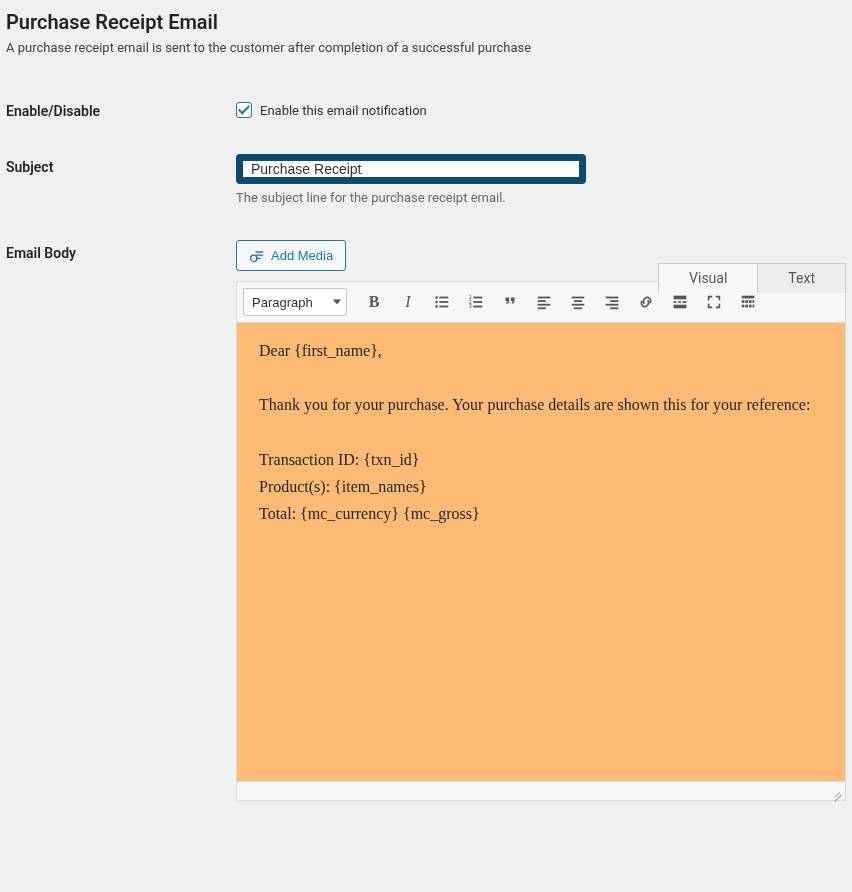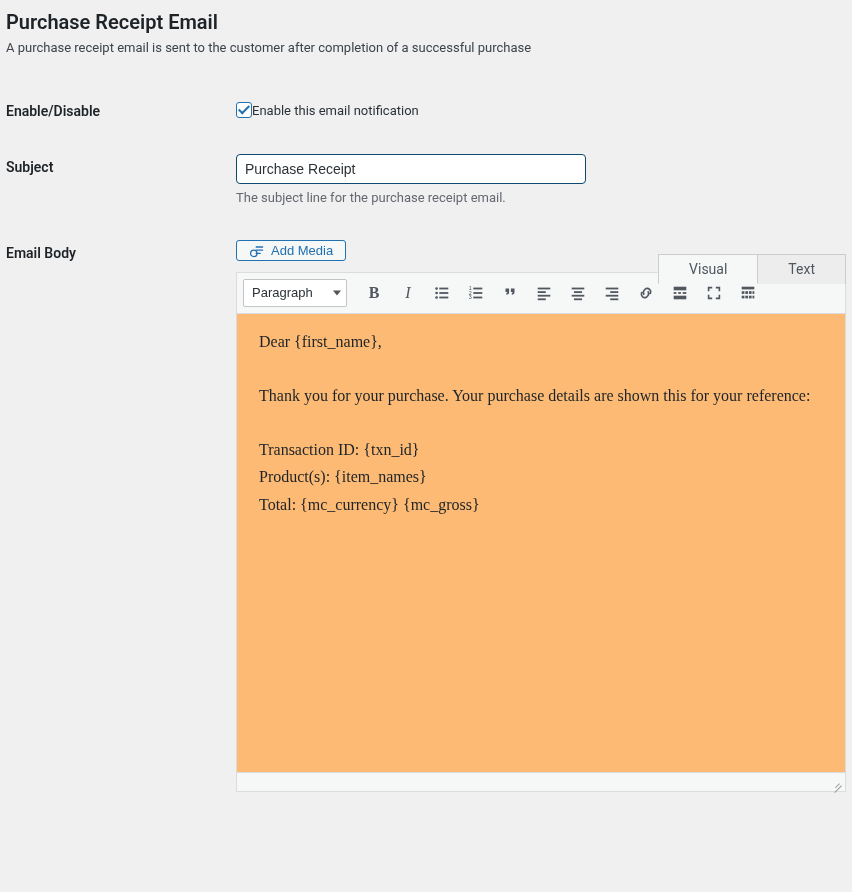--- a/index.html
+++ b/index.html
@@ -46,20 +46,21 @@
   }
   .desc {
     font-size: 13px;
     color: #646970;
     margin-top: 6px;
   }
   
   .cb-wrap {
     display: flex;
     align-items: center;
+    gap: 8px;
     padding-top: 4px;
   }
   input[type="checkbox"] {
     appearance: none;
     -webkit-appearance: none;
     width: 16px;
     height: 16px;
     border: 1px solid #2271b1;
     border-radius: 3px;
     background: #fff;
@@ -79,21 +80,21 @@
     transform: rotate(45deg);
   }
   .cb-label {
     font-size: 13px;
     color: #2c3338;
   }
   
   input[type="text"].subject {
     width: 350px;
     height: 30px;
-    border: 1px solid #0c4a6e;
+    border: 7px solid #0c4a6e;
     border-radius: 4px;
     padding: 0 8px;
     font-size: 14px;
     background: #fff;
     color: #2c3338;
     box-sizing: border-box;
   }
   
   .select-wrap {
     position: relative;
@@ -117,21 +118,21 @@
     top: 50%;
     transform: translateY(-50%);
     pointer-events: none;
   }
   .select-caret svg { display: block; }
   
   .add-media {
     display: inline-flex;
     align-items: center;
     gap: 6px;
-    height: 21px;
+    height: 31px;
     padding: 0 12px;
     border: 1px solid #2271b1;
     border-radius: 3px;
     background: #f6f7f7;
     color: #2271b1;
     font-size: 13px;
     cursor: pointer;
     font-weight: 400;
   }
   .add-media svg { display: block; }

